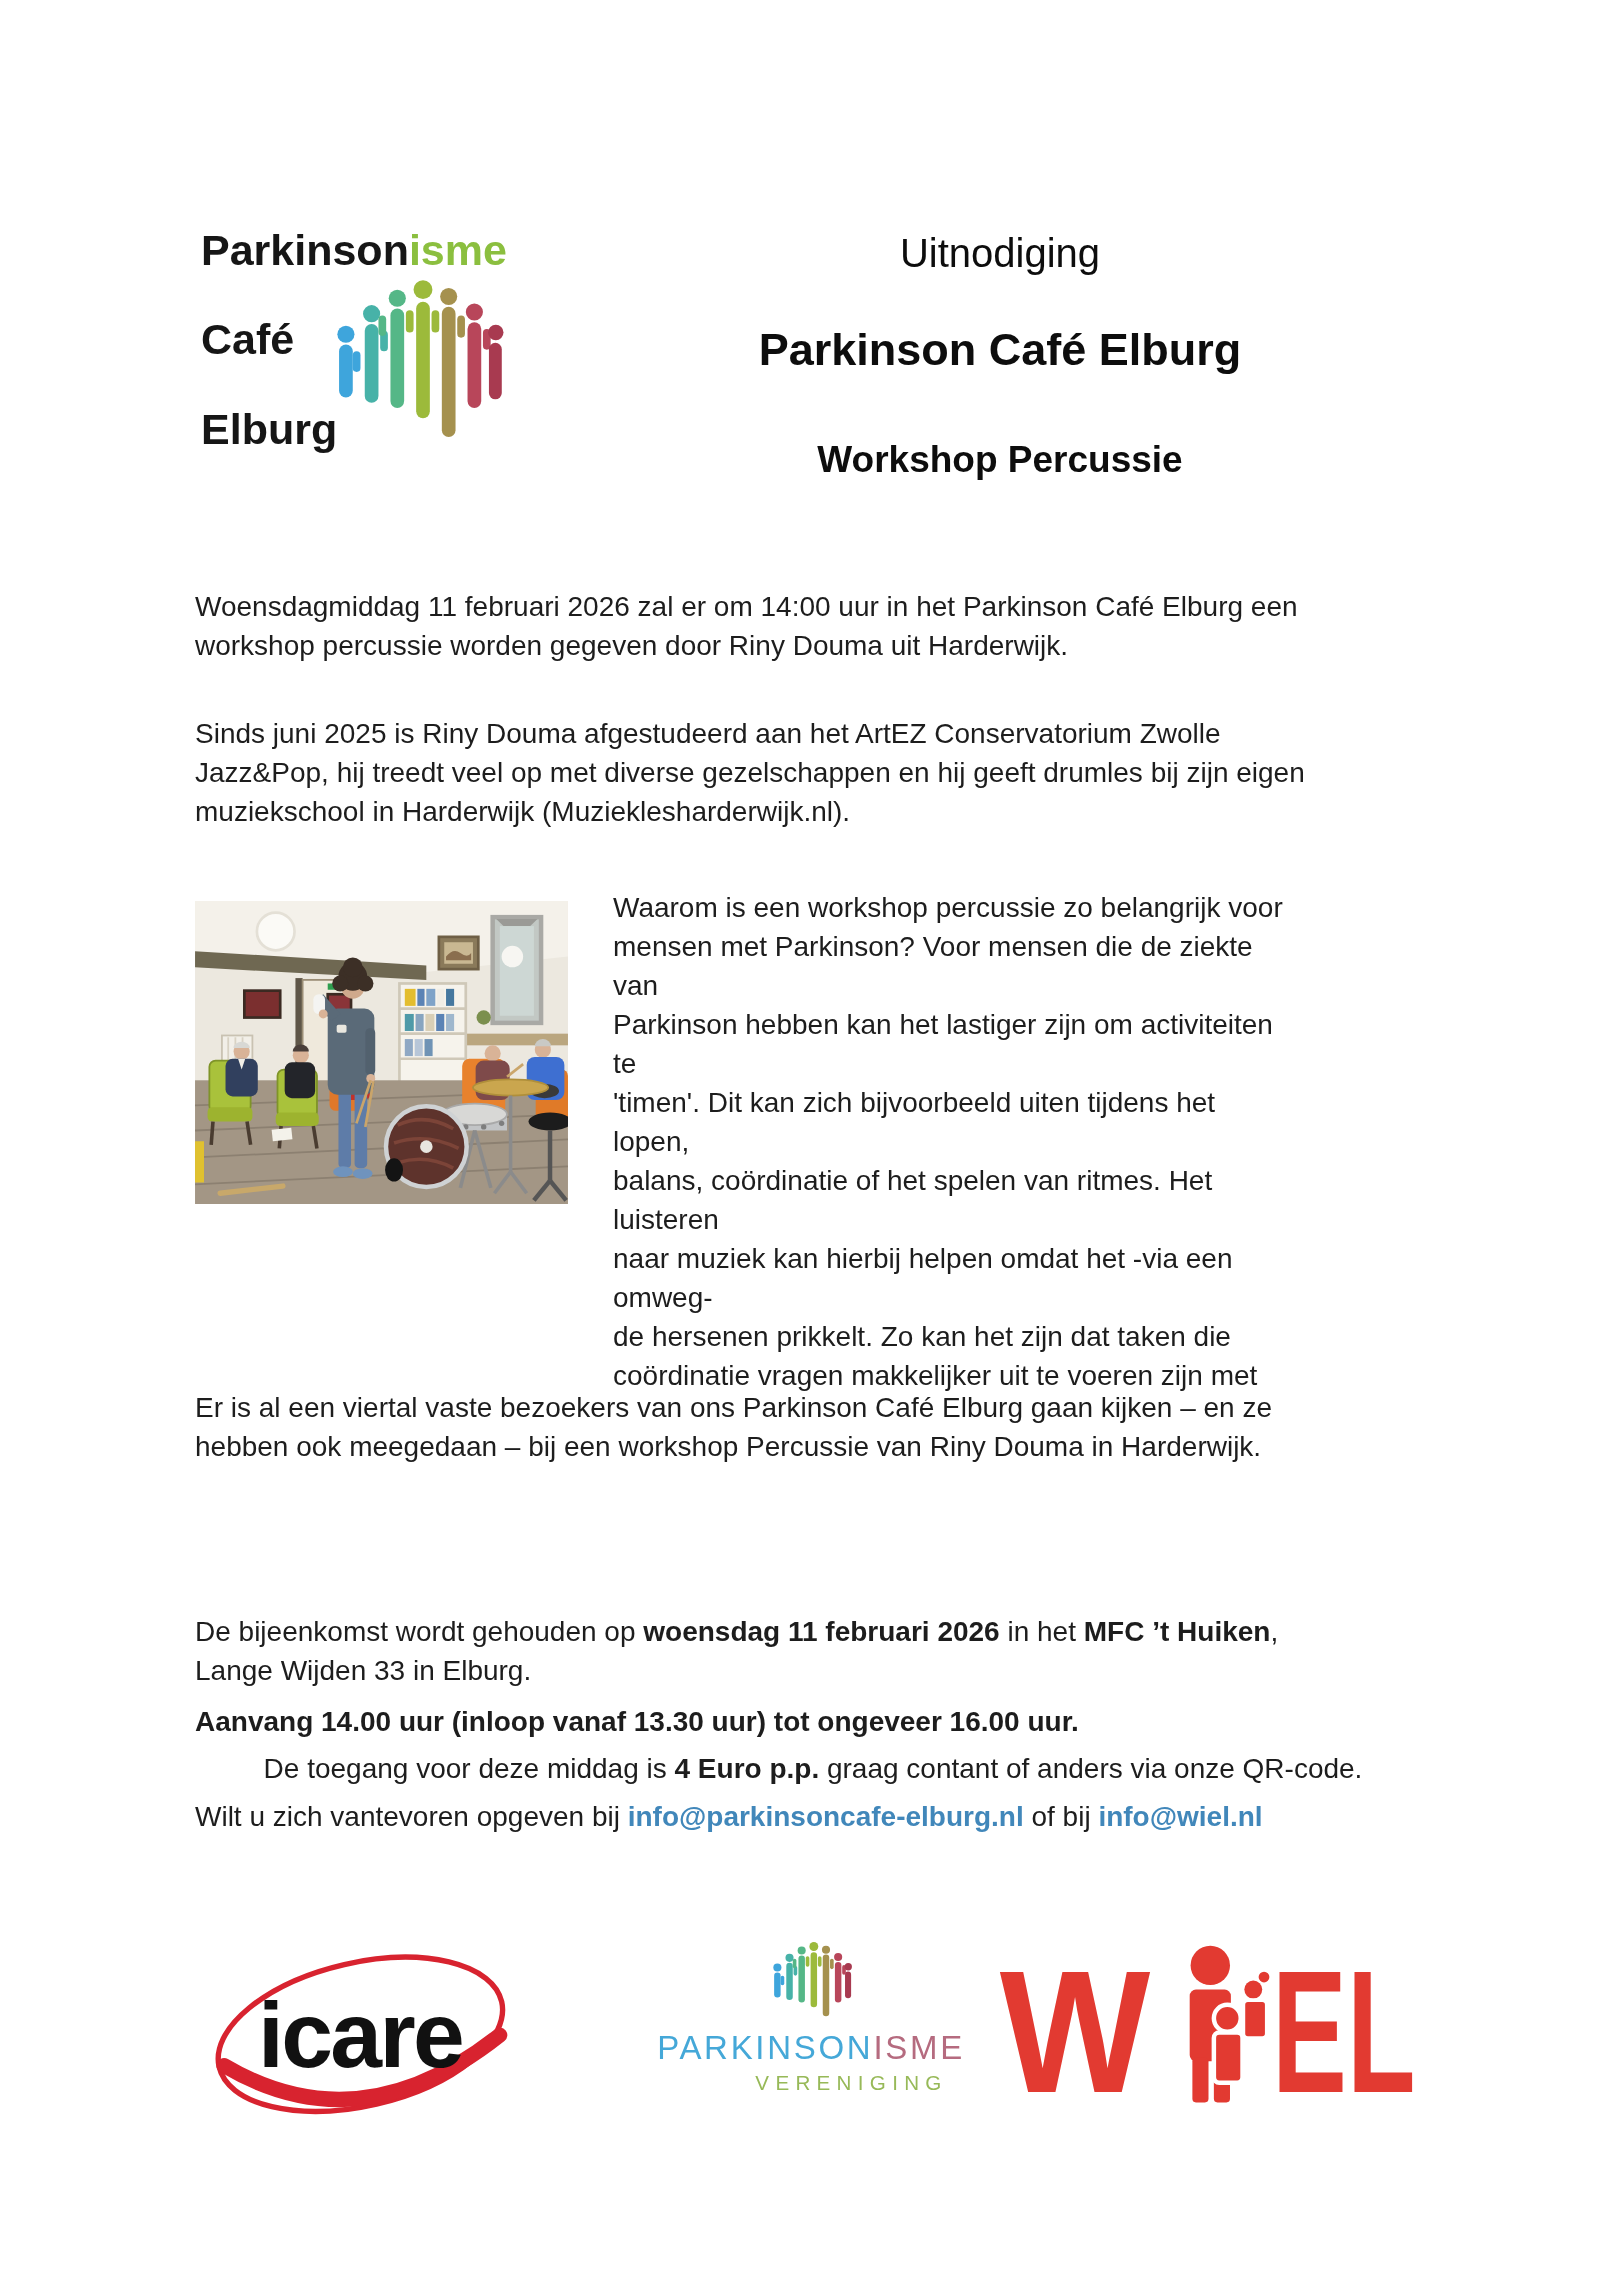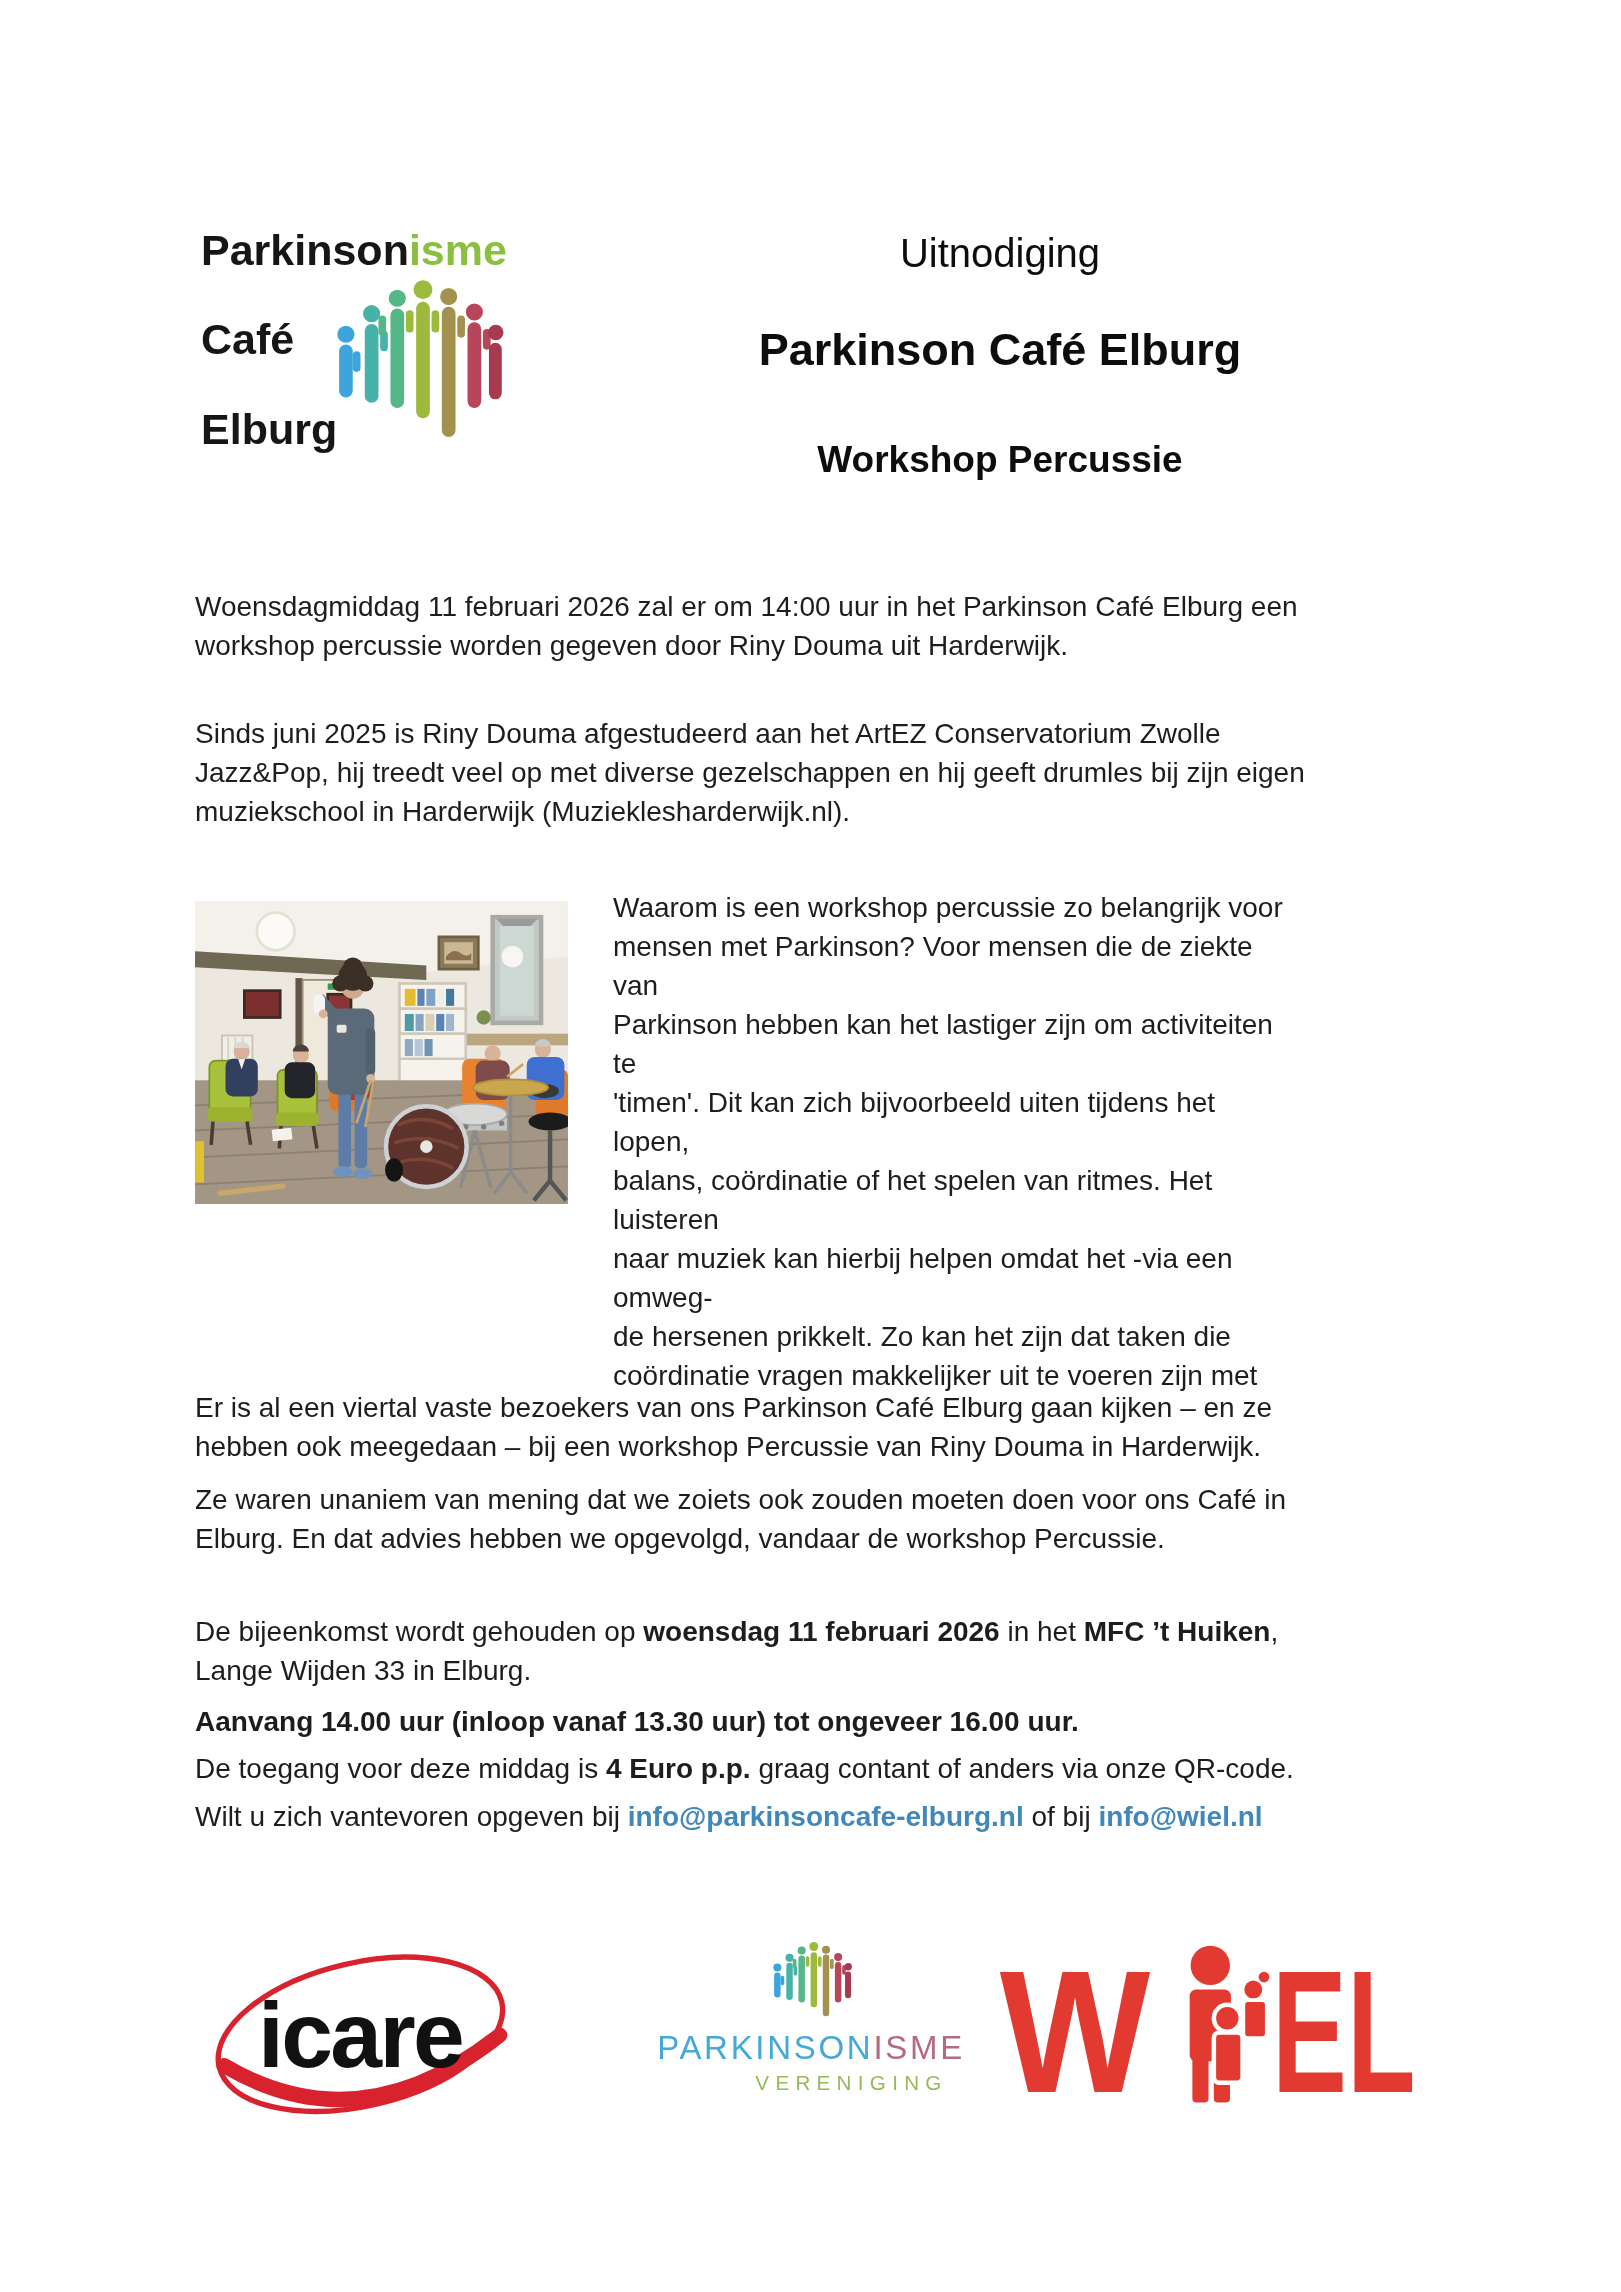--- a/index.html
+++ b/index.html
@@ -25,21 +25,21 @@
     font-size:28px; line-height:39px; white-space:pre-line; color:var(--text,#1d1d1d);
   }
   .p-intro   { top:587px; }
   .p-bio     { top:714px; }
   .p-side    { left:613px; top:888px;  width:682px; }
   .p-below   { top:1211px; }
   .p-visitors{ top:1388px; }
   .p-advice  { top:1480px; }
   .p-meeting { top:1612px; }
   .p-time    { top:1702px; }
-  .p-price   { top:1749px; }
+  .p-price   { top:1749px;text-align:center; }
   .p-signup  { top:1797px; }
   .seg-n { font-weight:normal; }
   .seg-b { font-weight:bold; }
   .seg-link { font-weight:bold; color:var(--link-blue,#4187ba); cursor:pointer; }
   
   .photo { position:absolute; left:195px; top:901px; width:373px; height:303px; }
   
   .icare-logo { position:absolute; left:199px; top:1931px; width:324px; height:219px; }
   .pv-logo { position:absolute; left:587px; top:1940px; width:448px; text-align:center; }
   .pv-icon { width:86px; height:79px; display:inline-block; }
@@ -235,22 +235,20 @@
   <div class="para p-side">Waarom is een workshop percussie zo belangrijk voor
 mensen met Parkinson? Voor mensen die de ziekte van
 Parkinson hebben kan het lastiger zijn om activiteiten te
 'timen'. Dit kan zich bijvoorbeeld uiten tijdens het lopen,
 balans, coördinatie of het spelen van ritmes. Het luisteren
 naar muziek kan hierbij helpen omdat het -via een omweg-
 de hersenen prikkelt. Zo kan het zijn dat taken die
 coördinatie vragen makkelijker uit te voeren zijn met</div>
   <div class="para p-visitors">Er is al een viertal vaste bezoekers van ons Parkinson Café Elburg gaan kijken – en ze
 hebben ook meegedaan – bij een workshop Percussie van Riny Douma in Harderwijk.</div>
-  <div class="para p-advice">Ze waren unaniem van mening dat we zoiets ook zouden moeten doen voor ons Café in
-Elburg. En dat advies hebben we opgevolgd, vandaar de workshop Percussie.</div>
 
   <div class="para p-meeting"><span class="seg-n">De bijeenkomst wordt gehouden op </span><span class="seg-b">woensdag 11 februari 2026</span><span class="seg-n"> in het </span><span class="seg-b">MFC ’t Huiken</span><span class="seg-n">,
 Lange Wijden 33 in Elburg.</span></div>
   <div class="para p-time"><span class="seg-b">Aanvang 14.00 uur (inloop vanaf 13.30 uur) tot ongeveer 16.00 uur.</span></div>
   <div class="para p-price"><span class="seg-n">De toegang voor deze middag is </span><span class="seg-b">4 Euro p.p.</span><span class="seg-n"> graag contant of anders via onze QR-code.</span></div>
   <div class="para p-signup"><span class="seg-n">Wilt u zich vantevoren opgeven bij </span><span class="seg-link">info@parkinsoncafe-elburg.nl</span><span class="seg-n"> of bij </span><span class="seg-link">info@wiel.nl</span></div>
 
   <svg class="icare-logo" viewBox="0 0 362 244">
     <g transform="rotate(-13 181 118)">
       <ellipse cx="181" cy="115" rx="162" ry="80" fill="none" stroke="var(--icare-red,#d8232f)" stroke-width="6"></ellipse>

